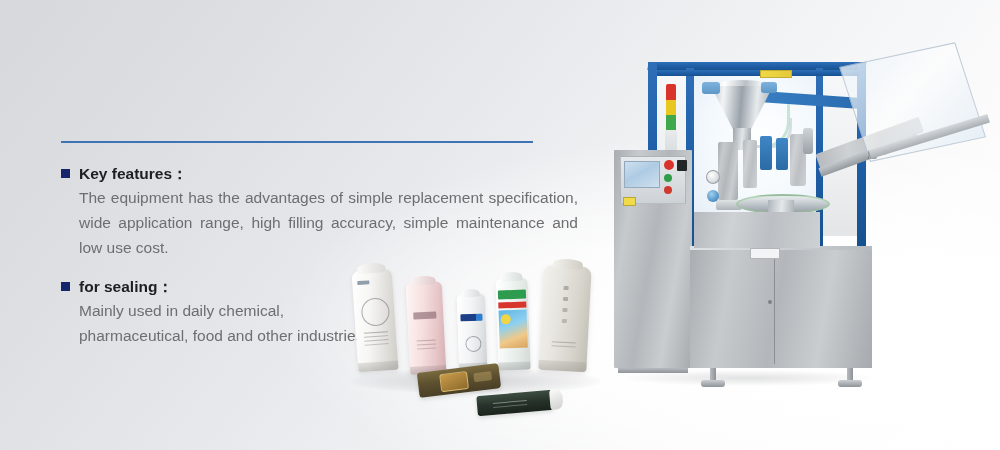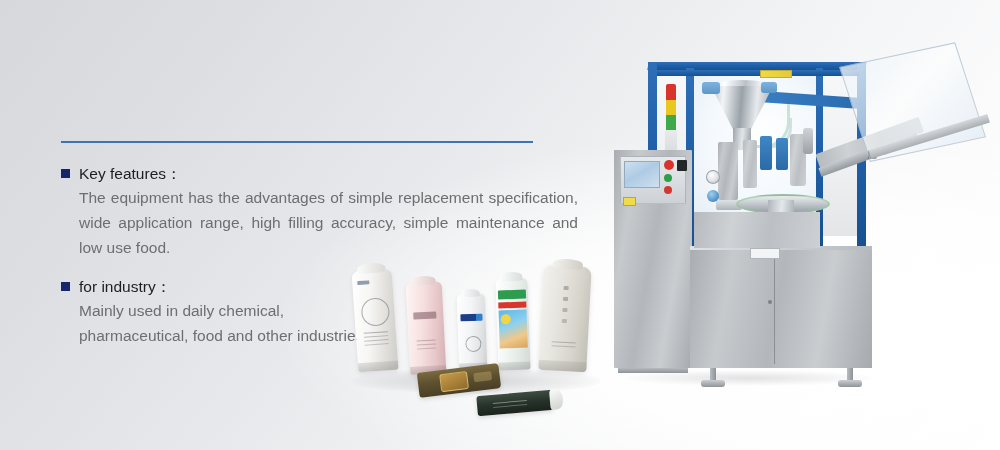--- a/index.html
+++ b/index.html
@@ -63,21 +63,21 @@
     height: 9px;
     background: #16246b;
     flex: 0 0 auto;
     position: relative;
     top: -1px;
   }
   .bullet-label {
     color: #1d1d22;
     font-size: 15.5px;
     line-height: 19px;
-    font-weight: 400;
+    font-weight: 700;
   }
   .body {
     color: #6e6e70;
     font-size: 15.5px;
     line-height: 25px;
     margin: 2px 0 0 18px;
   }
   .body.justified {
     width: 499px;
     text-align: justify;
@@ -134,27 +134,27 @@
 <div id="banner">
 
 
   <div class="divider"></div>
 
   <div class="block features">
     <div class="bullet-row">
       <span class="bullet"></span>
       <span class="bullet-label">Key features：</span>
     </div>
-    <p class="body justified">The equipment has the advantages of simple replacement specification, wide application range, high filling accuracy, simple maintenance and low use food.</p>
+    <p class="body justified">The equipment has the advantages of simple replacement specification, wide application range, high filling accuracy, simple maintenance and low use cost.</p>
   </div>
 
   <div class="block industry">
     <div class="bullet-row">
       <span class="bullet"></span>
-      <span class="bullet-label">for industry：</span>
+      <span class="bullet-label">for sealing：</span>
     </div>
     <p class="body narrow">Mainly used in daily chemical, pharmaceutical, food and other industries</p>
   </div>
 
   <div class="tubes">
 
     <div class="tube-shadow" style="left:6px; top:116px; width:250px; height:26px;"></div>
 
     <div class="tube" style="left:10px; top:18px; width:40px; height:101px;
                 background:linear-gradient(95deg,#ffffff 0%,#f6f6f4 38%,#e2e0dc 72%,#cfcdc8 100%);

